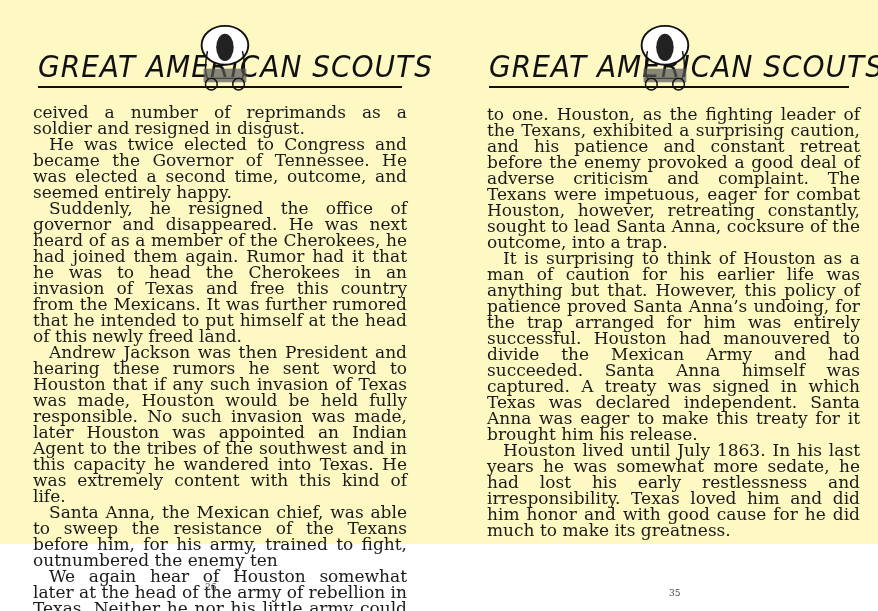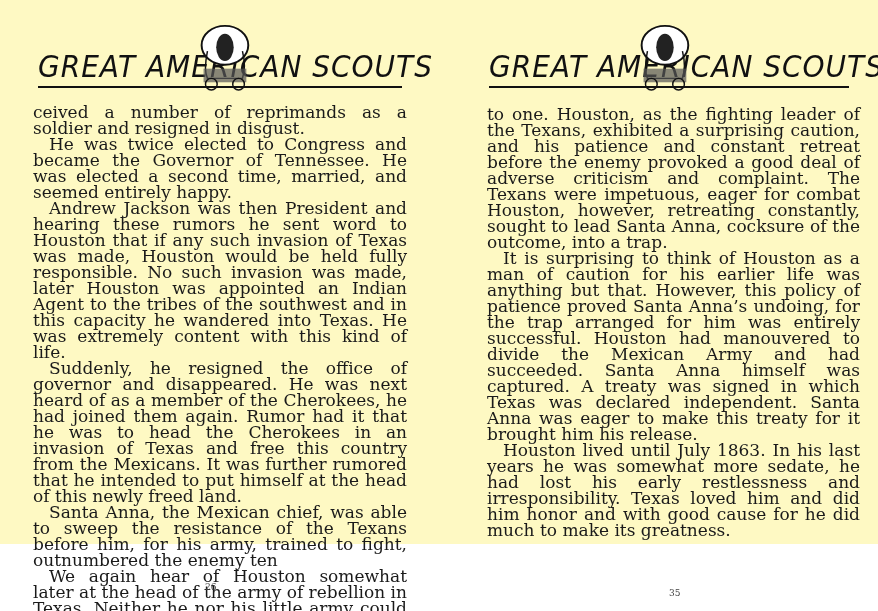--- a/index.html
+++ b/index.html
@@ -70,23 +70,23 @@
 </head>
 <body>
 
 <div class="page left">
   <div class="header">
     <div class="title">GREAT AMERICAN SCOUTS</div>
     <div class="rule"></div>
   </div>
   <div class="text">
     <p class="cont">ceived a number of reprimands as a soldier and resigned in disgust.</p>
-    <p>He was twice elected to Congress and became the Governor of Tennessee. He was elected a second time, married, and seemed entirely happy.</p>
+    <p>He was twice elected to Congress and became the Governor of Tennessee. He was elected a second time, outcome, and seemed entirely happy.</p>
+    <p>Suddenly, he resigned the office of governor and disappeared. He was next heard of as a member of the Cherokees, he had joined them again. Rumor had it that he was to head the Cherokees in an invasion of Texas and free this country from the Mexicans. It was further rumored that he intended to put himself at the head of this newly freed land.</p>
     <p>Andrew Jackson was then President and hearing these rumors he sent word to Houston that if any such invasion of Texas was made, Houston would be held fully responsible. No such invasion was made, later Houston was appointed an Indian Agent to the tribes of the southwest and in this capacity he wandered into Texas. He was extremely content with this kind of life.</p>
-    <p>Suddenly, he resigned the office of governor and disappeared. He was next heard of as a member of the Cherokees, he had joined them again. Rumor had it that he was to head the Cherokees in an invasion of Texas and free this country from the Mexicans. It was further rumored that he intended to put himself at the head of this newly freed land.</p>
     <p>Santa Anna, the Mexican chief, was able to sweep the resistance of the Texans before him, for his army, trained to fight, outnumbered the enemy ten</p>
     <p>We again hear of Houston somewhat later at the head of the army of rebellion in Texas. Neither he nor his little army could help the dauntless few who were massacred at the Alamo but the battle-cry “Remember the Alamo” became the inspiration of the struggling Texans.</p>
   </div>
   <div class="pageno">26</div>
 </div>
 
 <div class="page right">
   <div class="header">
     <div class="title">GREAT AMERICAN SCOUTS</div>
     <div class="rule"></div>

